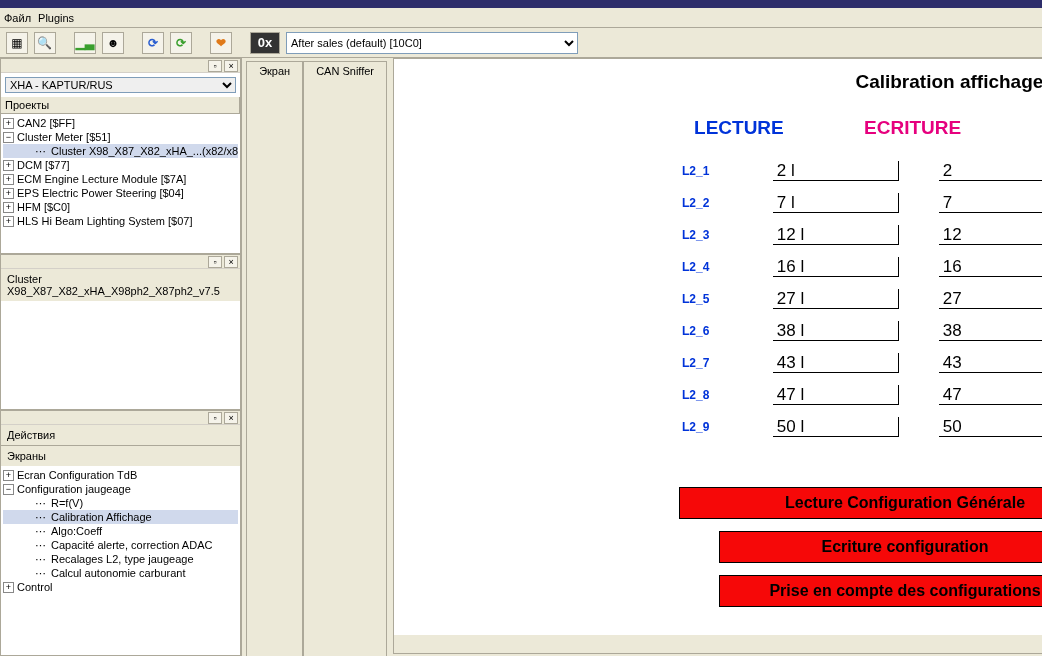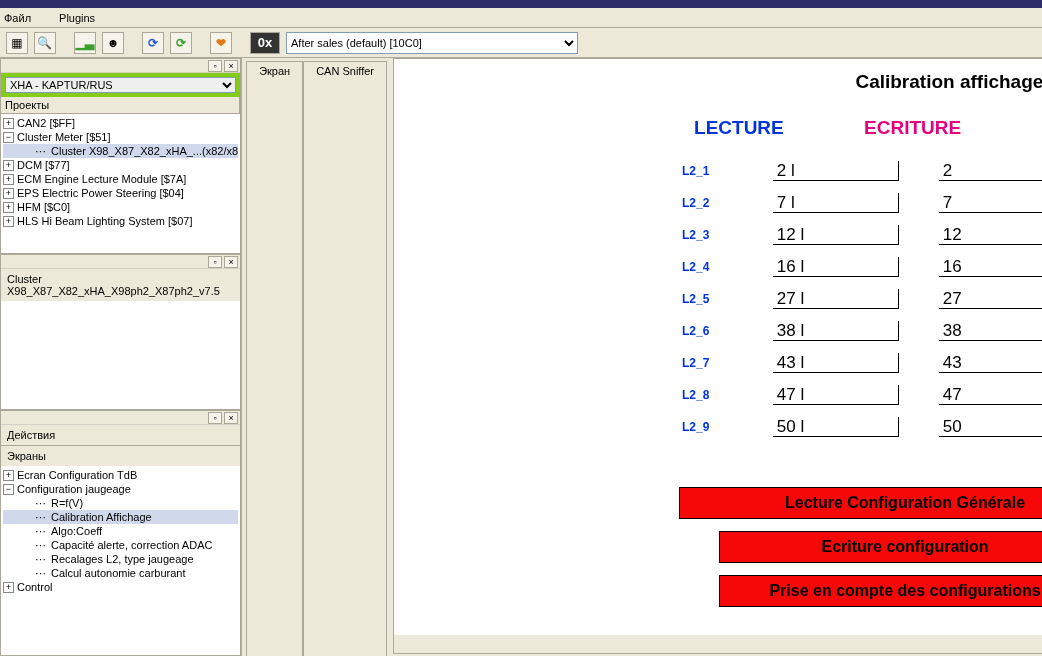--- a/index.html
+++ b/index.html
@@ -19,21 +19,21 @@
   align-items: center;
   padding: 0 4px;
 }
 .menubar {
   background: #ece9d8;
   border-bottom: 1px solid #aca899;
   height: 20px;
   display: flex;
   align-items: center;
   padding: 0 4px;
-  gap: 28px;
+  gap: 7px;
 }
 .menubar span { cursor: default; }
 .toolbar {
   background: #ece9d8;
   border-bottom: 1px solid #aca899;
   height: 30px;
   display: flex;
   align-items: center;
   padding: 2px 6px;
   gap: 6px;
@@ -104,21 +104,21 @@
   align-items: center;
   justify-content: center;
 }
 .panel-body {
   background: #fff;
   overflow: auto;
   flex: 1;
 }
 .select-row {
   padding: 4px;
-  background: #84cc16;
+  background: #ffffff;
 }
 .select-row select {
   width: 100%;
   font-size: 11px;
   border: 1px solid #7f9db9;
 }
 .gridhead {
   display: flex;
   background: #ece9d8;
   border-bottom: 1px solid #aca899;

